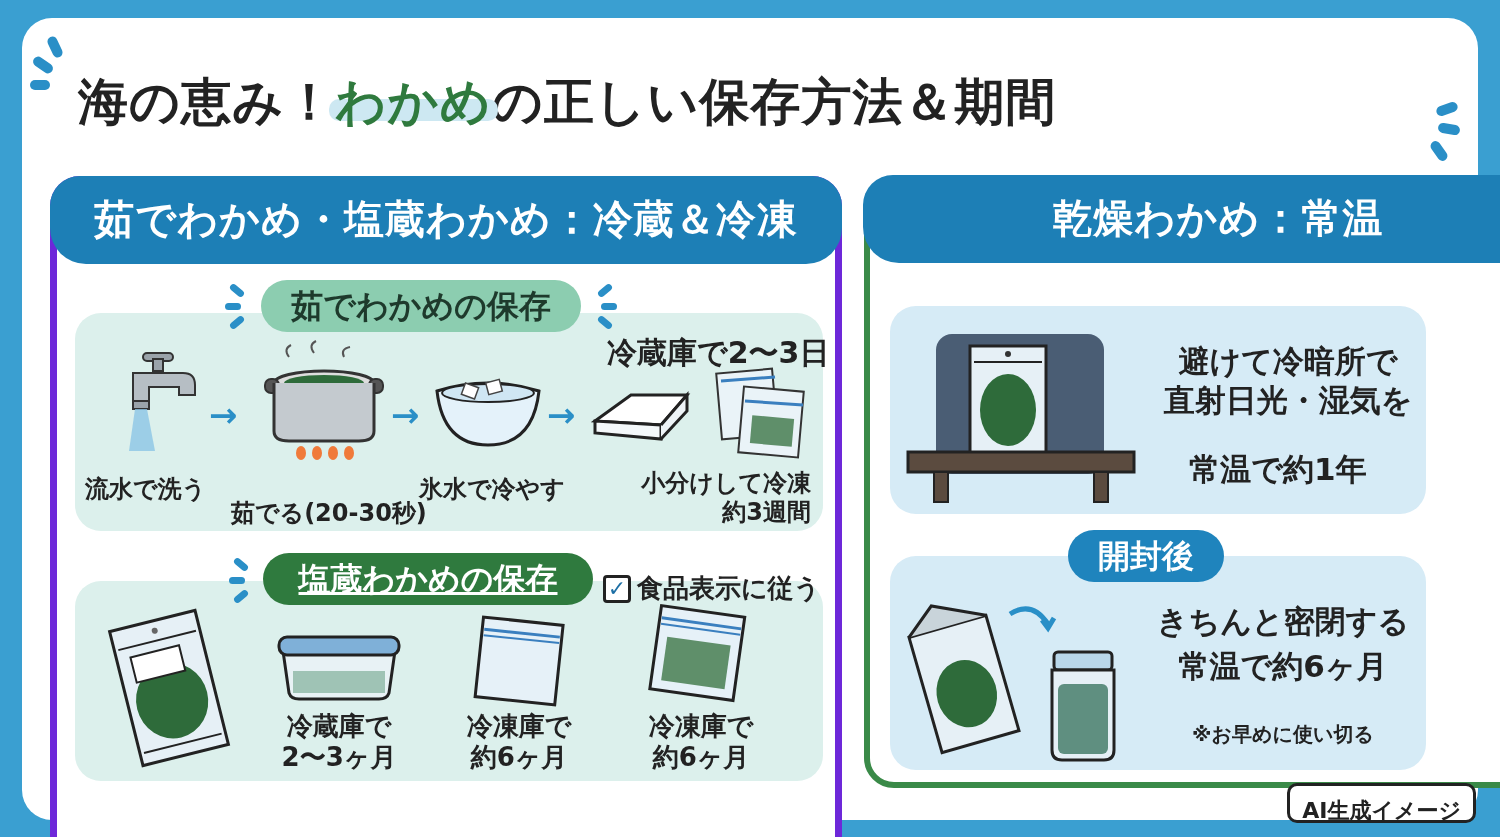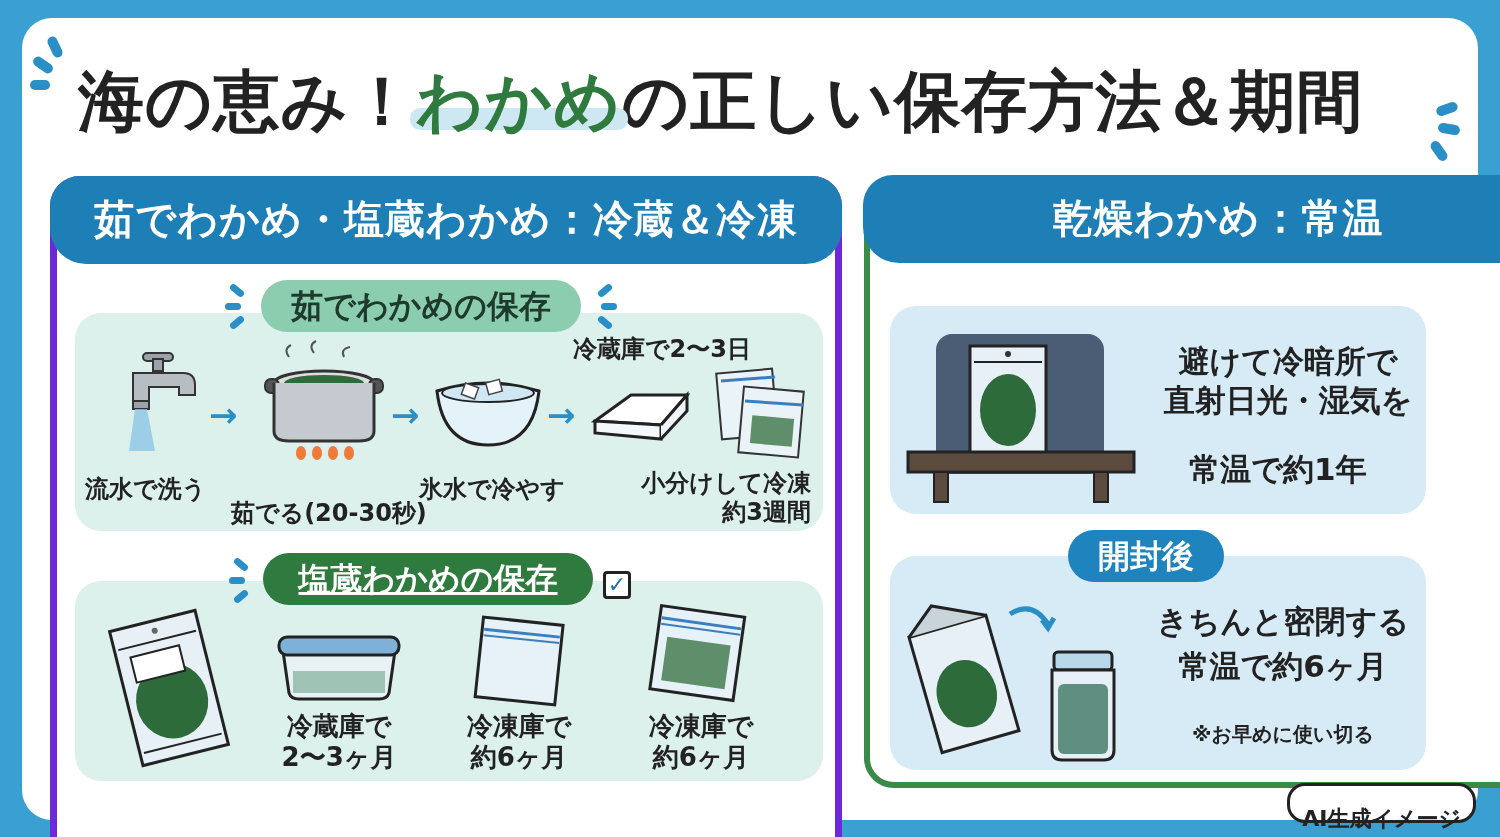--- a/index.html
+++ b/index.html
@@ -8,21 +8,21 @@
     background: #3a9fd1;
     font-family: "DejaVu Sans", "Liberation Sans", sans-serif;
     position: relative;
   }
   .card {
     position: absolute; left: 22px; top: 18px; width: 1456px; height: 802px;
     background: #ffffff; border-radius: 30px;
   }
   .title {
     position: absolute; left: 78px; top: 52px; height: 100px;
-    font-size: 66px; font-weight: bold; color: #222;
+    font-size: 50px; font-weight: bold; color: #222;
     letter-spacing: 1px; white-space: nowrap; line-height: 100px;
   }
   .title .accent { color: #2f7a3e; position: relative; }
   .title .accent::after {
     content: ""; position: absolute; left: -6px; right: -6px; bottom: 10px; height: 22px;
     background: #cde8f2; border-radius: 10px; z-index: -1;
   }
   .title .accent-wrap { position: relative; z-index: 1; }
   .spark { position: absolute; width: 26px; height: 10px; background: #2a8fc7; border-radius: 6px; }
 
@@ -54,22 +54,22 @@
   
   .panel-right {
     position: absolute; left: 864px; top: 176px; width: 708px; height: 612px;
     border: 6px solid #3a8a48; border-radius: 30px; background: #fff;
   }
   .panel-right .panel-head { background: #1d7fb6; }
   .blue-box { position: absolute; background: #d6ebf6; border-radius: 26px; }
   .rtext { position: absolute; font-size: 31px; font-weight: bold; color: #222; white-space: nowrap; line-height: 1.25; text-align: center; }
 
   .badge {
-    position: absolute; right: 24px; bottom: 14px; height: 40px; padding: 16px 12px;
-    background: #fff; border: 3px solid #222; border-radius: 18px;
+    position: absolute; right: 24px; bottom: 14px; height: 40px; padding: 8px 12px;
+    background: #fff; border: 3px solid #222; border-radius: 10px;
     font-size: 22px; font-weight: bold; line-height: 34px; color: #222;
   }
   svg { position: absolute; overflow: visible; }
 </style>
 </head>
 <body>
 
 <div class="card"></div>
 
 <div class="spark" style="left:44px;top:42px;transform:rotate(65deg);width:22px;"></div>
@@ -135,37 +135,38 @@
   </svg>
 
   <svg style="left:660px;top:186px;" width="90" height="90" viewBox="0 0 90 90">
     <rect x="2" y="2" width="56" height="66" fill="#eaf3f8" stroke="#333" stroke-width="2" transform="rotate(-5 30 35)"></rect>
     <line x1="4" y1="12" x2="58" y2="8" stroke="#3a7fbf" stroke-width="3"></line>
     <rect x="24" y="20" width="60" height="66" fill="#eaf3f8" stroke="#333" stroke-width="2" transform="rotate(5 54 53)"></rect>
     <line x1="28" y1="32" x2="86" y2="36" stroke="#3a7fbf" stroke-width="3"></line>
     <rect x="34" y="48" width="42" height="28" fill="#5f8f6a" transform="rotate(5 55 62)"></rect>
   </svg>
 
-  <div class="label" style="left:516px;top:152px;font-size:24px;">冷蔵庫で2〜3日</div>
+  <div class="label" style="left:550px;top:152px;font-size:30px;">冷蔵庫で2〜3日</div>
   <div class="label" style="left:28px;top:292px;">流水で洗う</div>
   <div class="label" style="left:174px;top:292px;margin-top:24px;">茹でる(20-30秒)</div>
   <div class="label" style="left:362px;top:292px;">氷水で冷やす</div>
   <div class="label" style="left:562px;top:286px;text-align:right;width:192px;">
     <div>小分けして冷凍</div>
     <div>約3週間</div>
   </div>
 
   <div class="sub-box" style="left:18px;top:398px;width:748px;height:200px;"></div>
   <div class="pill green" style="left:206px;top:370px;width:330px;text-decoration:underline;">塩蔵わかめの保存</div>
   <div class="spark" style="left:176px;top:378px;transform:rotate(40deg);width:16px;height:7px;"></div>
   <div class="spark" style="left:172px;top:394px;width:16px;height:7px;"></div>
   <div class="spark" style="left:176px;top:410px;transform:rotate(-40deg);width:16px;height:7px;"></div>
 
   <div style="position:absolute;left:546px;top:388px;display:flex;align-items:center;gap:6px;">
     <span style="display:inline-block;width:28px;height:28px;border:3px solid #222;border-radius:4px;background:#fff;color:#1d6fa5;font-size:22px;font-weight:bold;line-height:22px;text-align:center;">✓</span>
+    <span style="font-size:26px;font-weight:bold;color:#222;">食品表示に従う</span>
   </div>
 
   <svg style="left:52px;top:430px;" width="120" height="150" viewBox="0 0 120 150">
     <g transform="rotate(-14 60 75)">
       <rect x="16" y="6" width="88" height="138" fill="#e6f0f6" stroke="#222" stroke-width="3"></rect>
       <circle cx="60" cy="16" r="3" fill="#666"></circle>
       <line x1="20" y1="26" x2="100" y2="26" stroke="#222" stroke-width="2"></line>
       <ellipse cx="60" cy="88" rx="36" ry="38" fill="#2e6b3a"></ellipse>
       <rect x="30" y="36" width="50" height="26" fill="#fff" stroke="#222" stroke-width="2"></rect>
       <line x1="20" y1="132" x2="100" y2="132" stroke="#222" stroke-width="2"></line>

